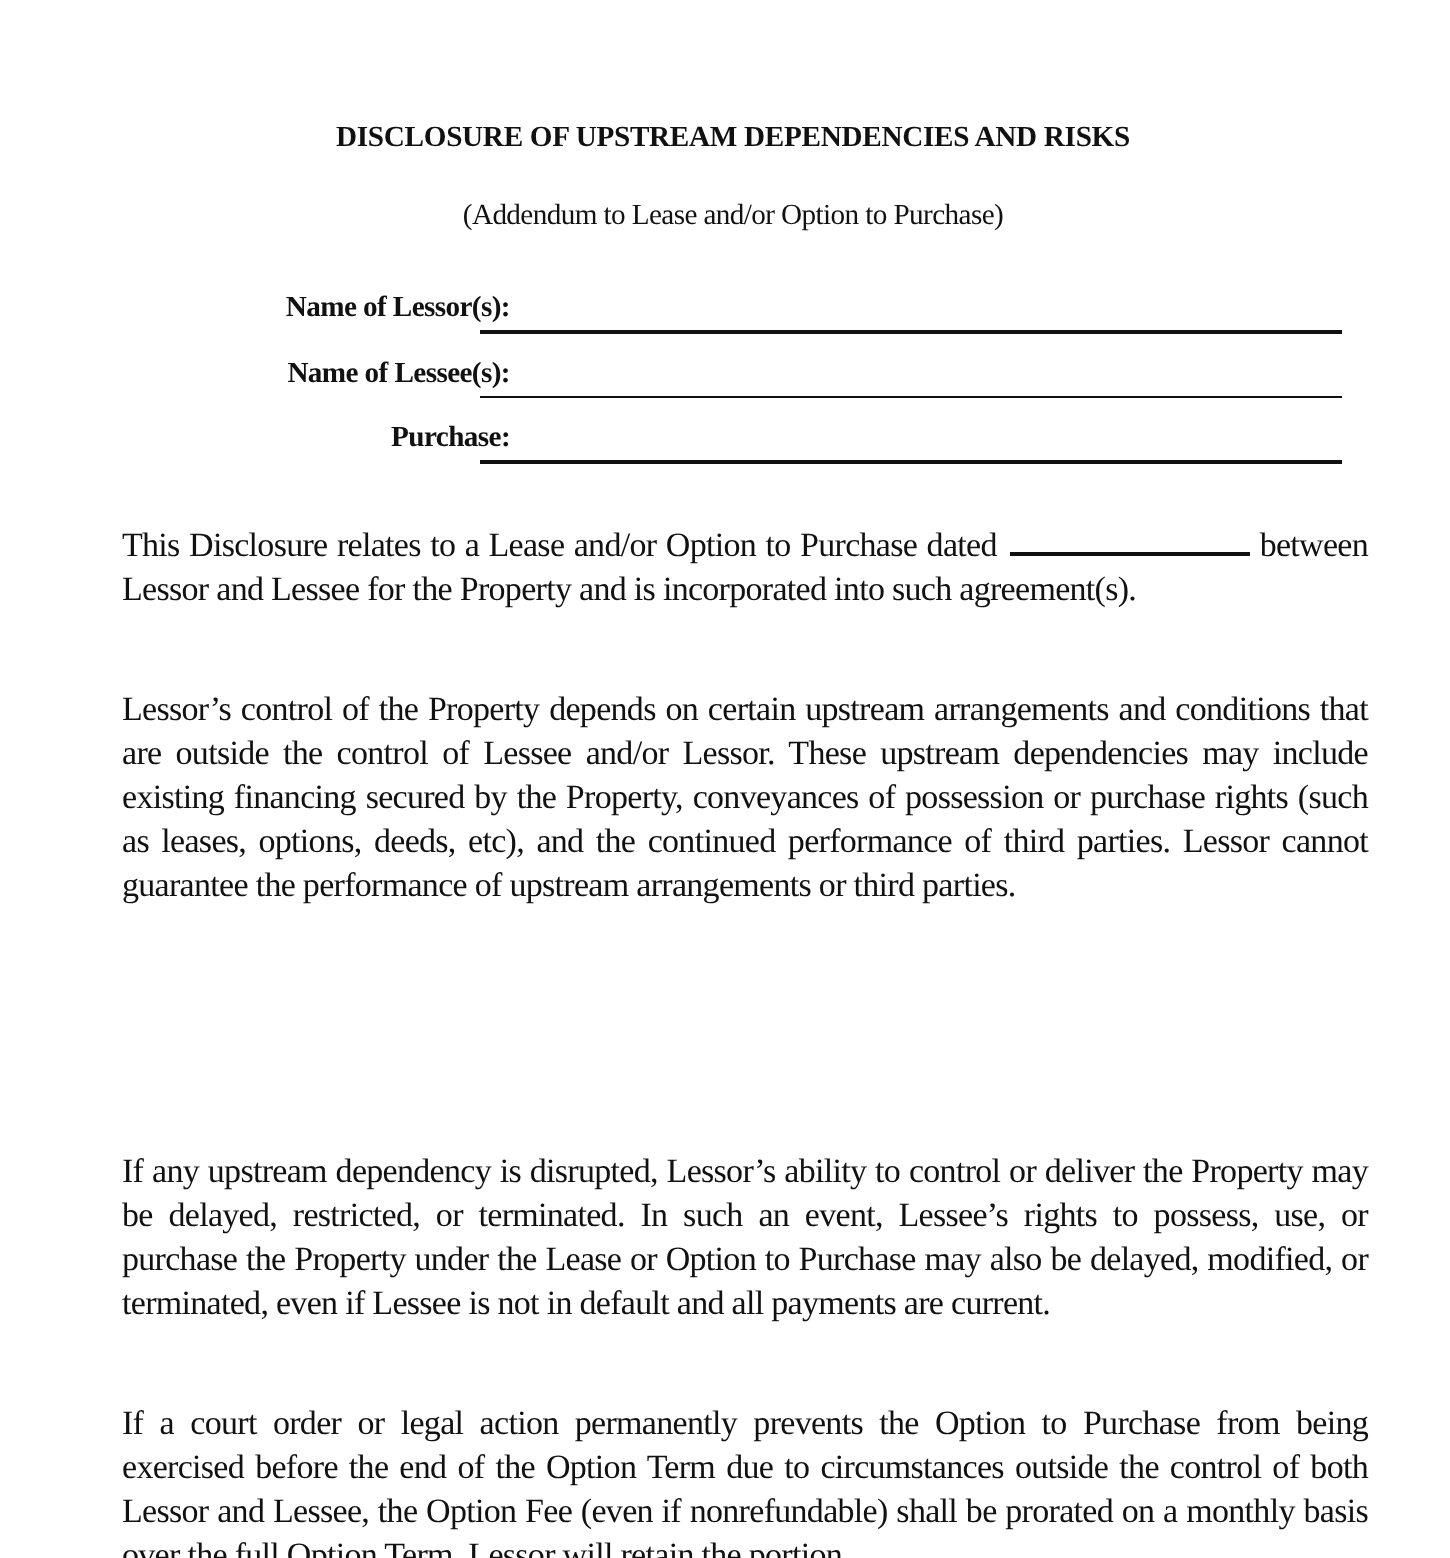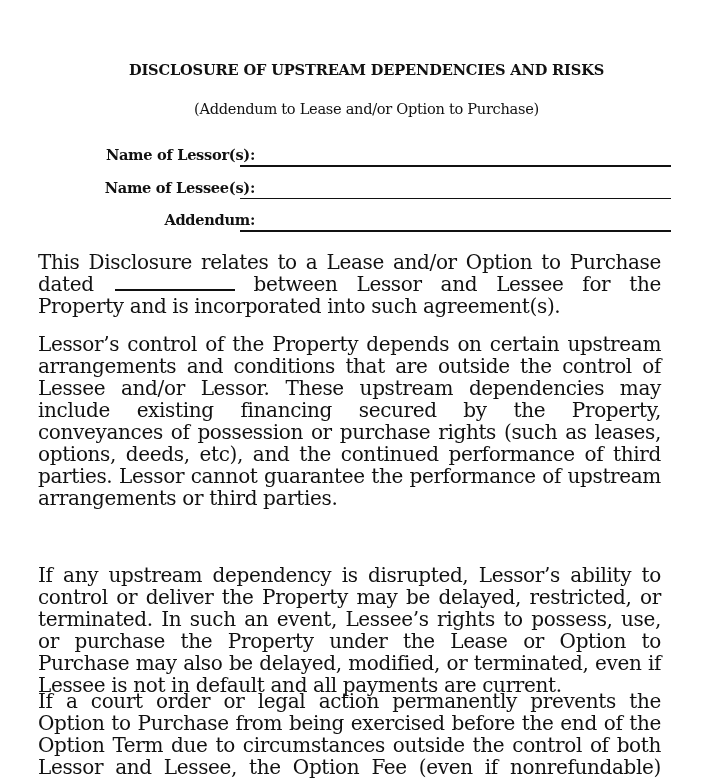--- a/index.html
+++ b/index.html
@@ -1,43 +1,44 @@
 <!DOCTYPE html>
 <html><head>
 <meta charset="utf-8">
 <style>
   html, body { margin: 0; padding: 0; background: #ffffff; }
   body {
     width: 725px; height: 779px; overflow: hidden; position: relative;
     font-family: "DejaVu Serif", "Liberation Serif", serif;
     color: #111111;
   }
-  .page { position: absolute; left: 0; top: 0; width: 725px; height: 593px; }
+  .page { position: absolute; left: 0; top: 0; width: 725px; height: 593px; font-family: Liberation Serif, serif; }
   .title {
     position: absolute; left: 0; width: 733px; top: 61px;
     text-align: center; font-weight: bold; font-size: 14.6px; letter-spacing: -0.15px;
   }
   .subtitle {
     position: absolute; left: 0; width: 733px; top: 100px;
     text-align: center; font-size: 14.6px; letter-spacing: -0.3px;
   }
   .field {
     position: absolute; left: 0; width: 725px; height: 24px; padding-left: 27px;
   }
   .field .label {
     position: absolute; right: 497px; top: 0; font-weight: bold; font-size: 14.6px; white-space: nowrap; letter-spacing: -0.3px;
   }
   .field .line {
     position: absolute; left: 240px; width: 431px; top: 19px; border-bottom: 2px solid #111;
   }
   .field .line.thin { border-bottom-width: 1.5px; }
   .para {
-    position: absolute; left: 38px; width: 623px;
-    font-size: 20px; line-height: 22px; text-align: justify; letter-spacing: -0.35px;
+    position: absolute; left: 61px; width: 623px;
+    font-size: 17px; line-height: 22px; text-align: justify; letter-spacing: -0.35px;
     word-spacing: 0px;
+    margin-top: 11px;
   }
   .blank-inline {
     display: inline-block; width: 120px; border-bottom: 2px solid #111; height: 13px; vertical-align: baseline;
     margin-left: 2px;
   }
 </style>
 </head>
 <body>
 
 <div class="page">
@@ -46,21 +47,21 @@
 
   <div class="field" style="top:146px;">
     <span class="label">Name of Lessor(s):</span>
     <div class="line"></div>
   </div>
   <div class="field" style="top:179px;">
     <span class="label">Name of Lessee(s):</span>
     <div class="line thin"></div>
   </div>
   <div class="field" style="top:211px;">
-    <span class="label">Addendum:</span>
+    <span class="label">Purchase:</span>
     <div class="line"></div>
   </div>
 
   <div class="para" style="top:251px;">
     <span>This Disclosure relates to a Lease and/or Option to Purchase dated</span>
     <span class="blank-inline"></span><span> between Lessor and Lessee for the Property and is incorporated into such agreement(s).</span>
   </div>
 
   <div class="para" style="top:333px;">Lessor’s control of the Property depends on certain upstream arrangements and conditions that are outside the control of Lessee and/or Lessor. These upstream dependencies may include existing financing secured by the Property, conveyances of possession or purchase rights (such as leases, options, deeds, etc), and the continued performance of third parties. Lessor cannot guarantee the performance of upstream arrangements or third parties.</div>
   <div class="para" style="top:564px;">If any upstream dependency is disrupted, Lessor’s ability to control or deliver the Property may be delayed, restricted, or terminated. In such an event, Lessee’s rights to possess, use, or purchase the Property under the Lease or Option to Purchase may also be delayed, modified, or terminated, even if Lessee is not in default and all payments are current.</div>

